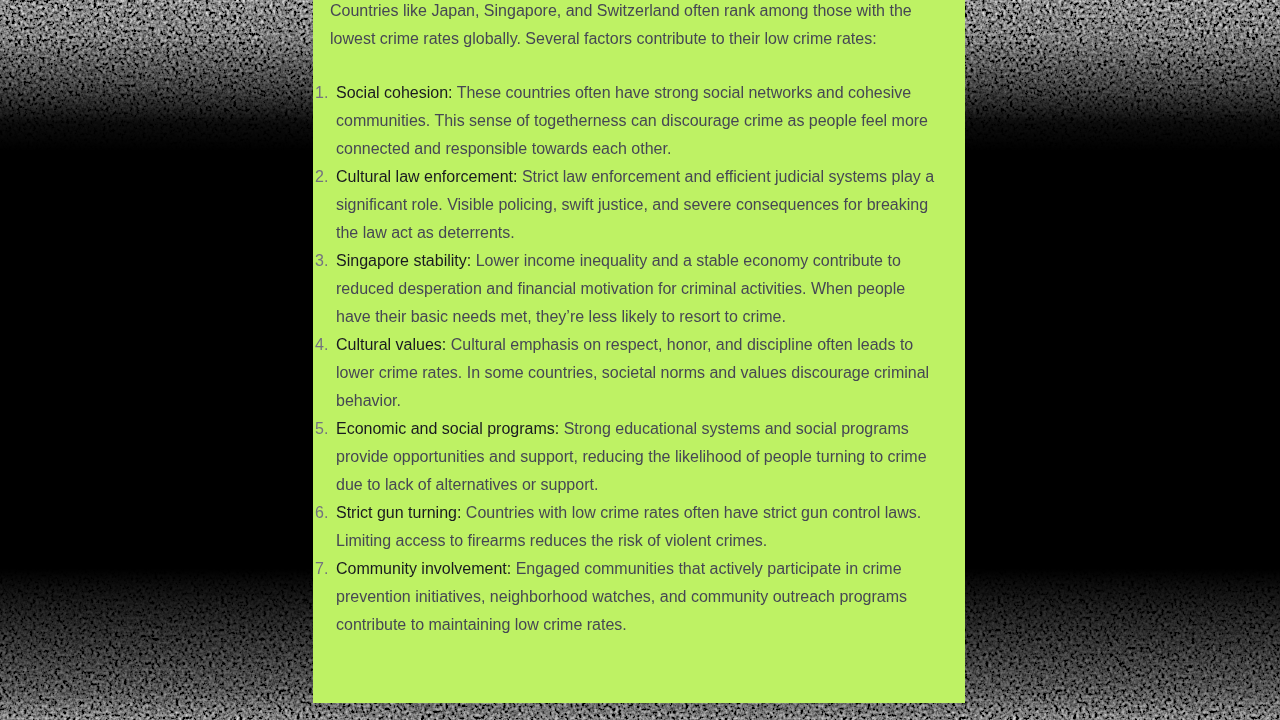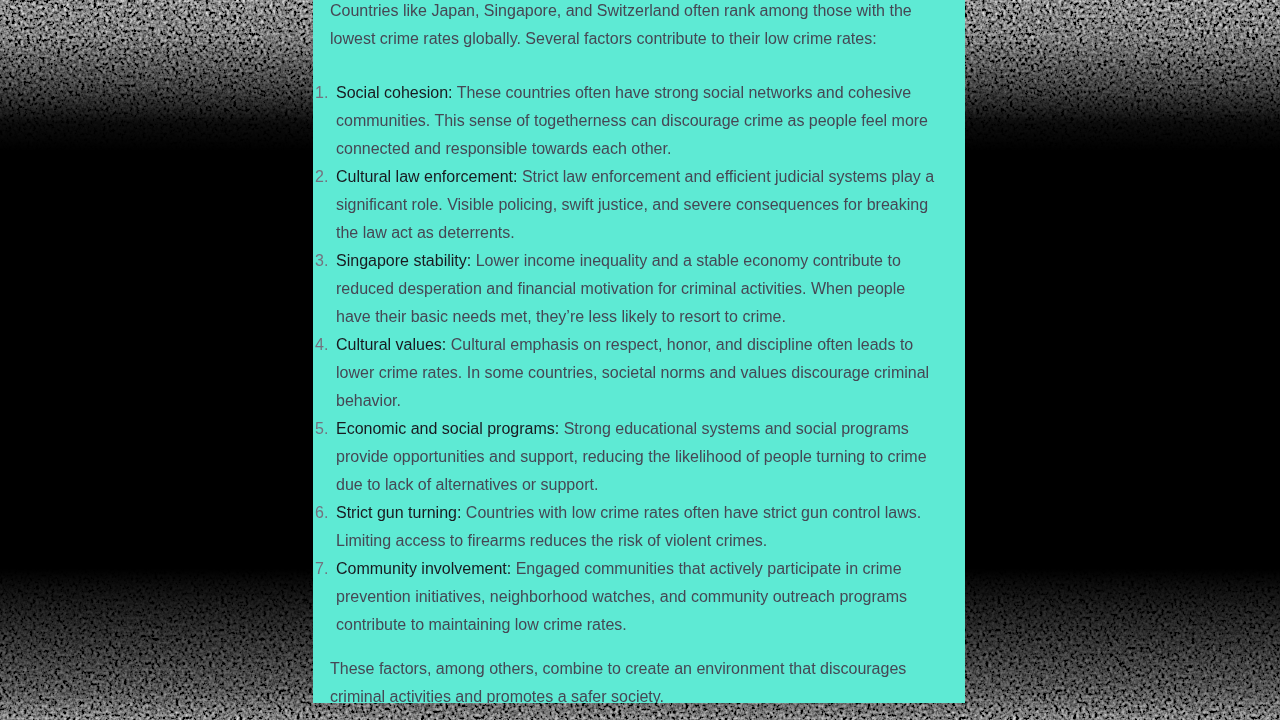--- a/index.html
+++ b/index.html
@@ -22,21 +22,21 @@
     width: 1280px;
     height: 720px;
     display: block;
   }
   .panel {
     position: absolute;
     left: 313px;
     top: 0;
     width: 652px;
     height: 703px;
-    background: #5eead4;
+    background: #bef264;
     box-sizing: border-box;
     padding: 0 30px 0 17px;
     overflow: hidden;
     font-size: 16px;
     line-height: 28px;
     color: #464754;
   }
   .panel p {
     margin: 0;
   }
@@ -111,17 +111,16 @@
     <ol class="factors">
       <li><span class="marker">1.</span><strong class="term">Social cohesion:</strong> <span>These countries often have strong social networks and cohesive communities. This sense of togetherness can discourage crime as people feel more connected and responsible towards each other.</span></li>
       <li><span class="marker">2.</span><strong class="term">Cultural law enforcement:</strong> <span>Strict law enforcement and efficient judicial systems play a significant role. Visible policing, swift justice, and severe consequences for breaking the law act as deterrents.</span></li>
       <li><span class="marker">3.</span><strong class="term">Singapore stability:</strong> <span>Lower income inequality and a stable economy contribute to reduced desperation and financial motivation for criminal activities. When people have their basic needs met, they’re less likely to resort to crime.</span></li>
       <li><span class="marker">4.</span><strong class="term">Cultural values:</strong> <span>Cultural emphasis on respect, honor, and discipline often leads to lower crime rates. In some countries, societal norms and values discourage criminal behavior.</span></li>
       <li><span class="marker">5.</span><strong class="term">Economic and social programs:</strong> <span>Strong educational systems and social programs provide opportunities and support, reducing the likelihood of people turning to crime due to lack of alternatives or support.</span></li>
       <li><span class="marker">6.</span><strong class="term">Strict gun turning:</strong> <span>Countries with low crime rates often have strict gun control laws. Limiting access to firearms reduces the risk of violent crimes.</span></li>
       <li><span class="marker">7.</span><strong class="term">Community involvement:</strong> <span>Engaged communities that actively participate in crime prevention initiatives, neighborhood watches, and community outreach programs contribute to maintaining low crime rates.</span></li>
     </ol>
 
-    <p class="outro">These factors, among others, combine to create an environment that discourages criminal activities and promotes a safer society.</p>
 
   </div>
 
 </div>
 
 </body></html>

